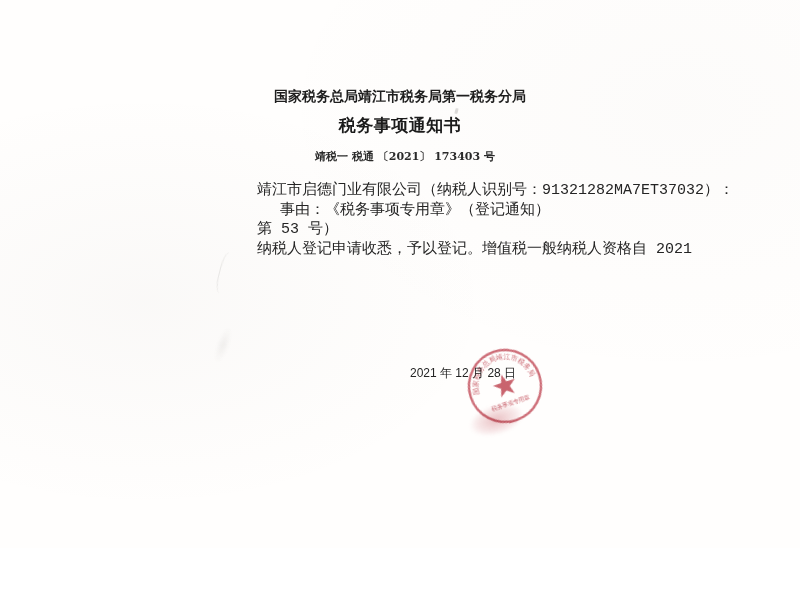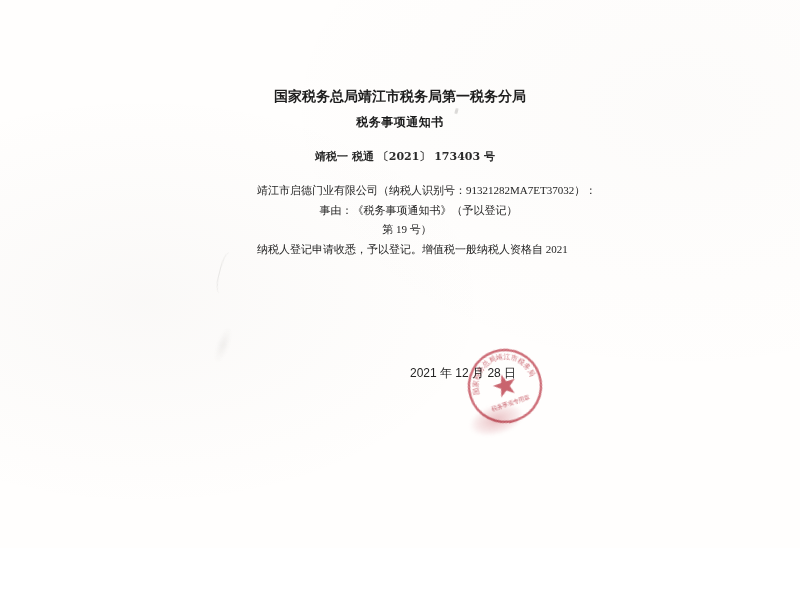--- a/index.html
+++ b/index.html
@@ -30,21 +30,21 @@
     font-weight: bold;
     color: #1e1e1e;
     letter-spacing: 0px;
     white-space: nowrap;
   }
   .doc-title {
     position: absolute;
     left: 0; top: 114px;
     width: 800px;
     text-align: center;
-    font-size: 12px;
+    font-size: 17px;
     font-weight: bold;
     color: #1b1b1b;
     letter-spacing: 0.5px;
     white-space: nowrap;
   }
   .doc-number {
     position: absolute;
     left: 0; top: 149px;
     width: 810px;
     text-align: center;
@@ -52,24 +52,23 @@
     font-size: 11px;
     font-weight: bold;
     color: #2a2a2a;
     white-space: nowrap;
   }
   
   .body-text {
     position: absolute;
     left: 257px; top: 181px;
     width: 300px;
-    font-family: Liberation Serif, serif;
-    font-size: 11px;
+    font-family: Liberation Mono, monospace;
+    font-size: 15px;
     color: #242424;
-    text-align: center;
   }
   .body-text .line {
     height: 19.5px;
     line-height: 19.5px;
     white-space: nowrap;
   }
   .body-text .line.indent {
     padding-left: 23px;
   }
   .date-line {
@@ -132,22 +131,22 @@
 <body>
 
 <div class="page">
 
   <div class="org-line">国家税务总局靖江市税务局第一税务分局</div>
   <div class="doc-title">税务事项通知书</div>
   <div class="doc-number">靖税一 税通 〔2021〕 173403 号</div>
 
   <div class="body-text">
     <div class="line">靖江市启德门业有限公司（纳税人识别号：91321282MA7ET37032）：</div>
-    <div class="line indent">事由：《税务事项通知书》（予以登记）</div>
-    <div class="line">第 19 号）</div>
+    <div class="line indent">事由：《税务事项专用章》（登记通知）</div>
+    <div class="line">第 53 号）</div>
     <div class="line">纳税人登记申请收悉，予以登记。增值税一般纳税人资格自 2021</div>
   </div>
 
   <div class="date-line">2021 年 12 月 28 日</div>
 
   <div class="seal-smudge"></div>
 
   <svg class="seal" viewBox="0 0 110 110" xmlns="http://www.w3.org/2000/svg">
     <defs>
       <path id="sealArc" d="M 55,55 m -27,0 a 27,27 0 1,1 54,0" fill="none"></path>

